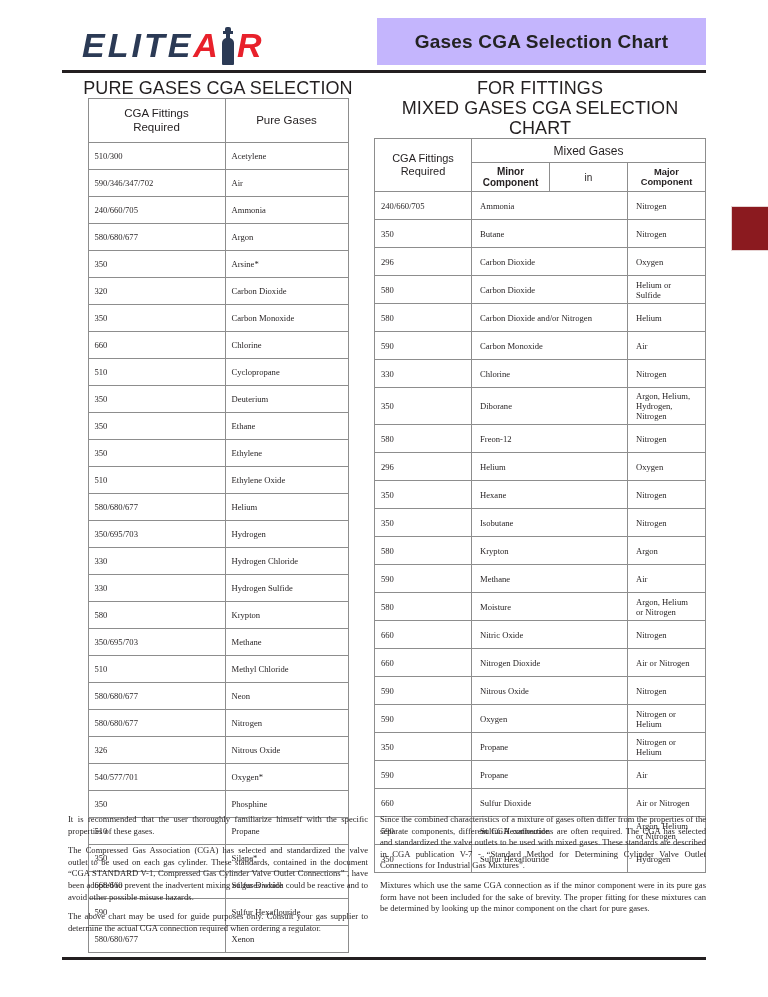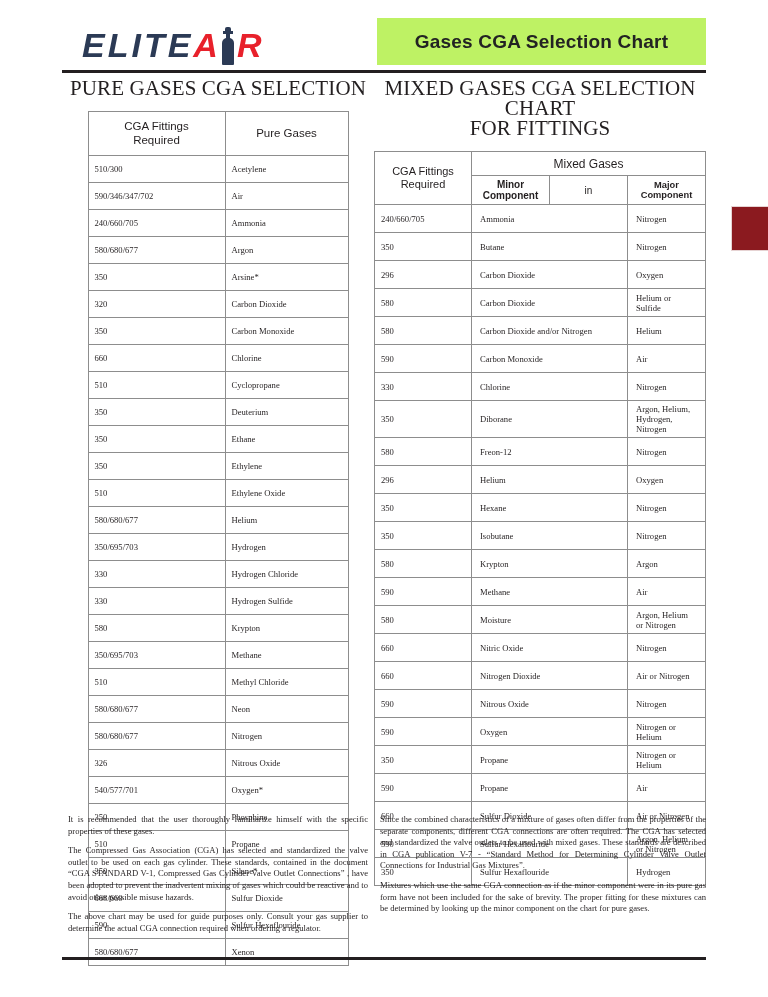--- a/index.html
+++ b/index.html
@@ -97,21 +97,21 @@
     background: #2b3a55;
     border-radius: 2px 2px 0 0;
   }
 
   .green-banner {
     position: absolute;
     left: 315px;
     top: 2px;
     width: 329px;
     height: 47px;
-    background: #bef264;
+    background: #c4b5fd;
     display: flex;
     align-items: center;
     justify-content: center;
   }
   .green-banner-text {
     font-family: "Liberation Sans", sans-serif;
     font-weight: bold;
     font-size: 19px;
     color: #232323;
     letter-spacing: 0.2px;
@@ -142,28 +142,28 @@
     width: 312px;
   }
   .col-right {
     position: absolute;
     left: 374px;
     top: 78px;
     width: 332px;
   }
 
   .col-title {
-    font-family: Liberation Serif, serif;
+    font-family: Liberation Sans, sans-serif;
     font-weight: normal;
-    font-size: 21px;
+    font-size: 18px;
     line-height: 20px;
     text-align: center;
     color: #231f20;
     letter-spacing: 0.1px;
-    margin: 0 0 13px 0;
+    margin: 0 0 0 0;
   }
 
   
   table.cga {
     border-collapse: collapse;
     table-layout: fixed;
     font-size: 8.6px;
     color: #231f20;
     padding-left: 24px;
   }
@@ -437,22 +437,22 @@
           <tr>
             <td class="c1">580/680/677</td>
             <td class="c2">Xenon</td>
           </tr>
         </tbody>
     </table>
   </div>
 
   <div class="col-right">
     <div class="col-title">
+      <div>FOR FITTINGS</div>
       <div>MIXED GASES CGA SELECTION CHART</div>
-      <div>FOR FITTINGS</div>
     </div>
 
     <table class="cga tbl-mixed">
       <tbody>
         <tr>
           <td class="h-left" rowspan="2">
             <div>CGA Fittings</div>
             <div>Required</div>
           </td>
           <td class="h-mixed" colspan="3">Mixed Gases</td>

